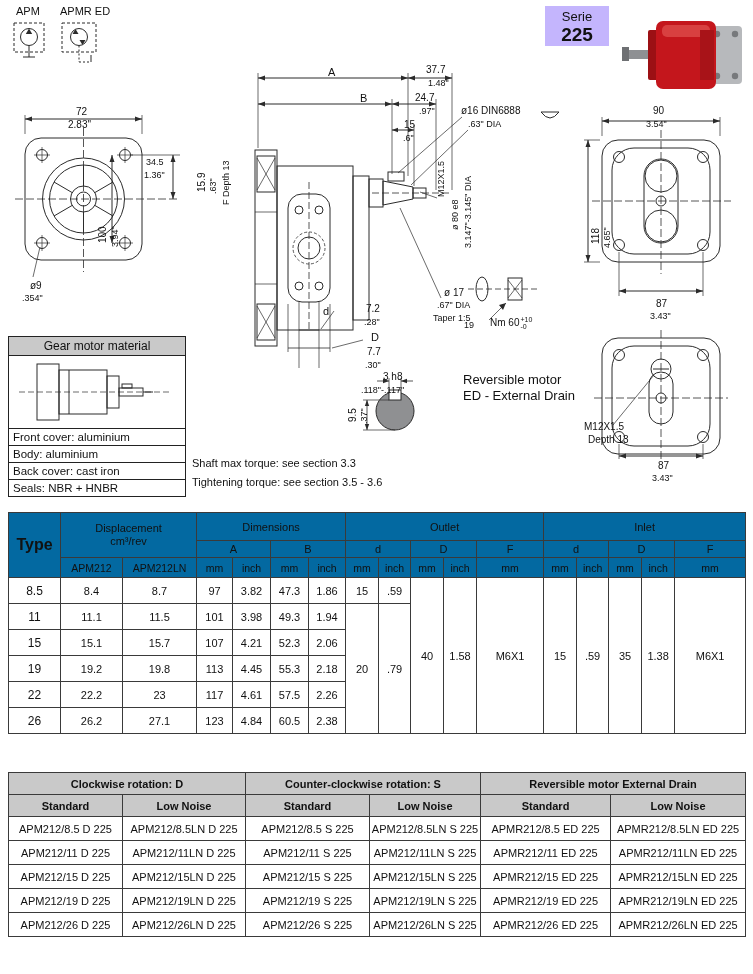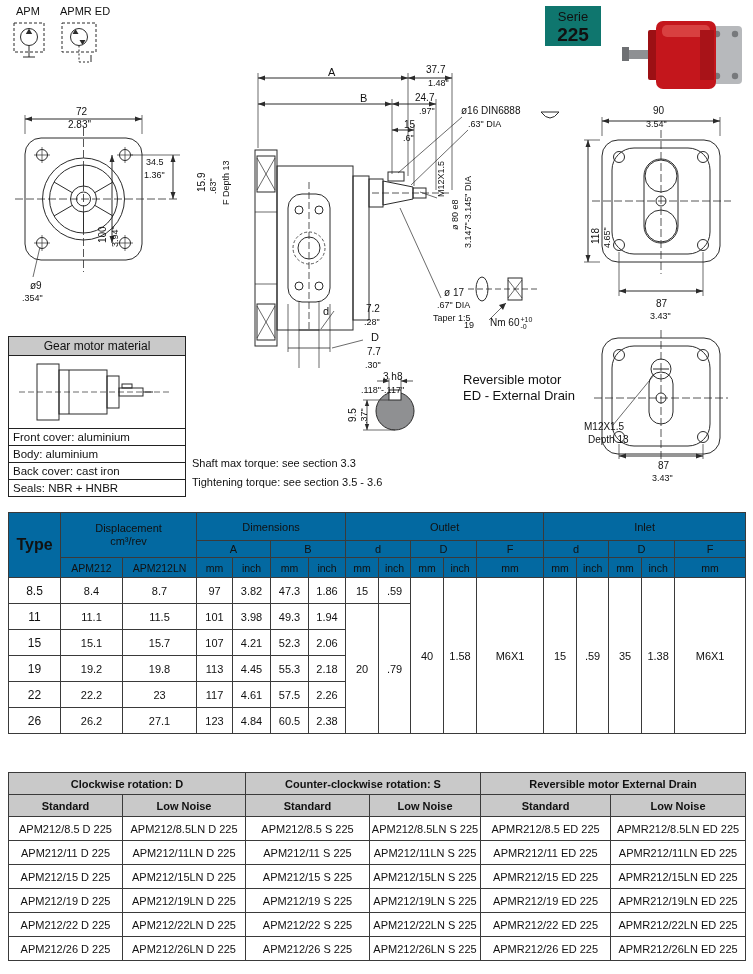--- a/index.html
+++ b/index.html
@@ -7,21 +7,21 @@
   body{font-family:"Liberation Sans",sans-serif;color:#111}
   .page{position:relative;width:753px;height:974px;background:#fff;overflow:hidden}
   .draw-area{position:absolute;left:0;top:0;width:753px;height:508px}
   .art{position:absolute;left:0;top:0}
   .lbl{position:absolute;font-size:10px;line-height:11px;white-space:nowrap;color:#111}
   .lbl.v{transform:rotate(-90deg);transform-origin:0 0}
   .f9{font-size:9px}
   .f11{font-size:11px}
   .f13{font-size:13px}
   .ss{display:inline-flex;flex-direction:column;font-size:7px;line-height:7px;vertical-align:middle;margin-left:1px}
-  .serie-box{position:absolute;left:545px;top:6px;width:56px;height:40px;background:#0f766e;text-align:center;padding-top:3px}
+  .serie-box{position:absolute;left:545px;top:6px;width:64px;height:40px;background:#c4b5fd;text-align:center;padding-top:3px}
   .serie-box .l1{font-size:13px}
   .serie-box .l2{font-size:19px;font-weight:bold}
   .material-box{position:absolute;left:8px;top:336px;width:178px;border:1px solid #222;background:#fff}
   .material-box .title{background:#c9c9c9;border-bottom:1px solid #222;text-align:center;font-size:12px;padding:2px 0}
   .material-box .mrow{border-top:1px solid #222;font-size:11.5px;padding:2px 4px;white-space:nowrap}
   .material-box svg{display:block}
   table{border-collapse:collapse;table-layout:fixed}
   .spec-table{position:absolute;left:8px;top:512px;width:737px;font-size:11px}
   .spec-table th,.spec-table td{border:1px solid #3a3a3a;text-align:center;vertical-align:middle;padding:0;overflow:hidden}
   .spec-table thead th{background:#0369a1;font-weight:normal}
@@ -528,28 +528,20 @@
       </tr>
       <tr>
         <td>APM212/19 D 225</td>
         <td>APM212/19LN D 225</td>
         <td>APM212/19 S 225</td>
         <td>APM212/19LN S 225</td>
         <td>APMR212/19 ED 225</td>
         <td>APMR212/19LN ED 225</td>
       </tr>
       <tr>
-        <td>APM212/22 D 225</td>
-        <td>APM212/22LN D 225</td>
-        <td>APM212/22 S 225</td>
-        <td>APM212/22LN S 225</td>
-        <td>APMR212/22 ED 225</td>
-        <td>APMR212/22LN ED 225</td>
-      </tr>
-      <tr>
         <td>APM212/26 D 225</td>
         <td>APM212/26LN D 225</td>
         <td>APM212/26 S 225</td>
         <td>APM212/26LN S 225</td>
         <td>APMR212/26 ED 225</td>
         <td>APMR212/26LN ED 225</td>
       </tr>
     </tbody>
   </table>
 </div>

